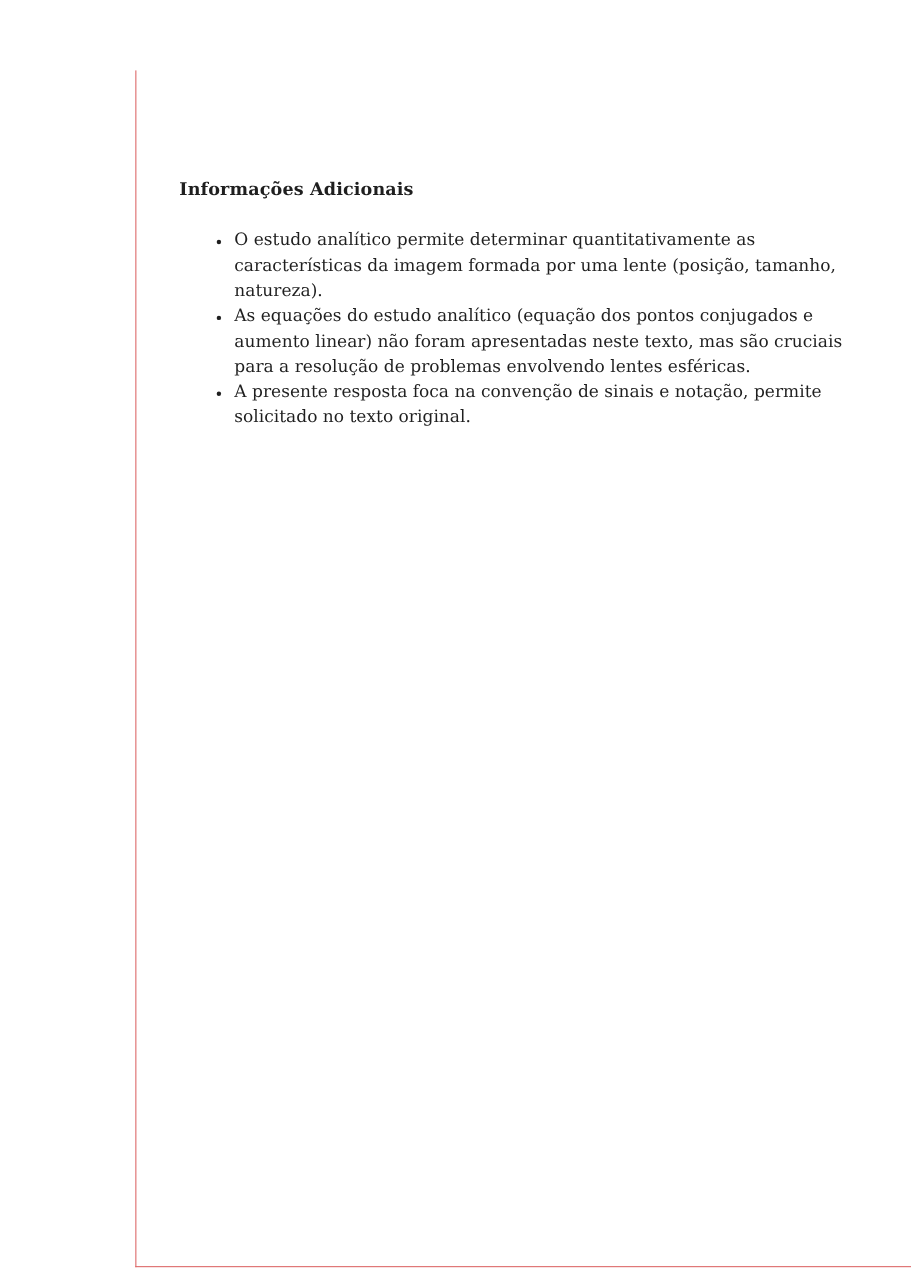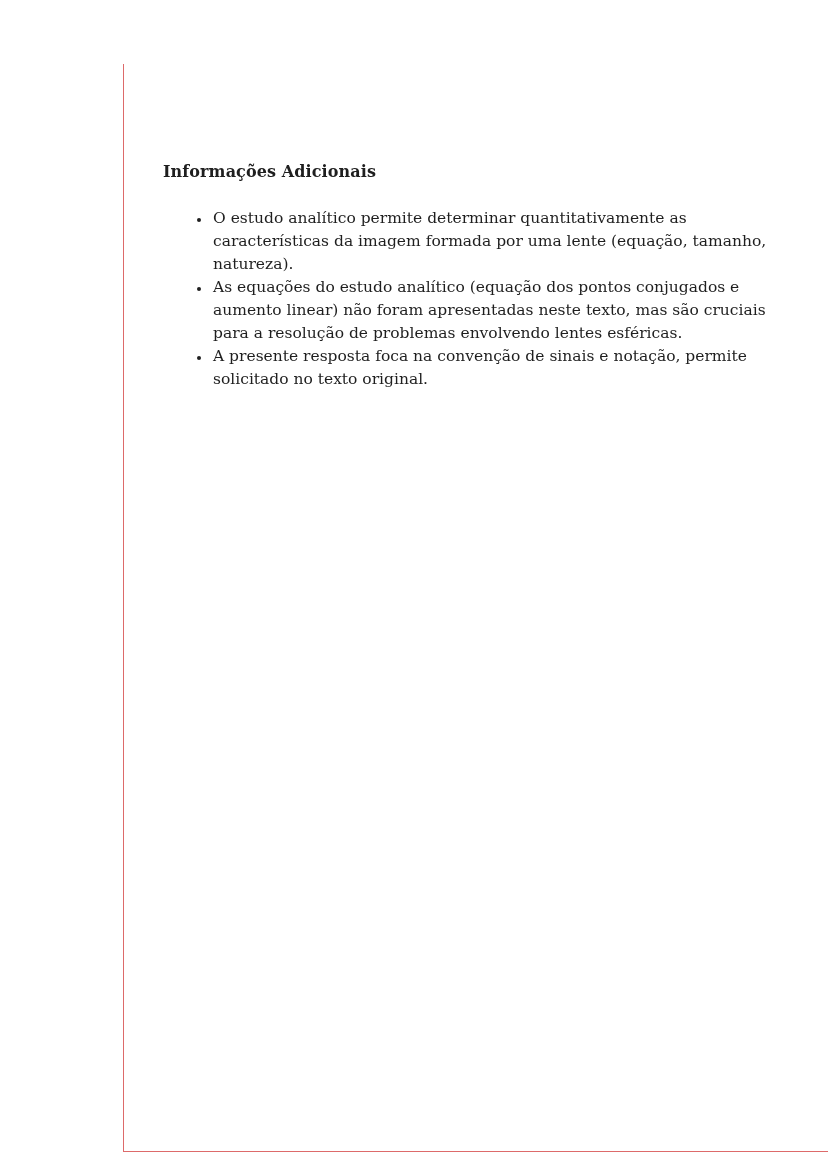--- a/index.html
+++ b/index.html
@@ -66,19 +66,19 @@
     background: var(--footer-bar);
   }
 </style>
 </head>
 <body>
 
 <div class="page">
   <div class="content-frame">
     <h2 class="section-heading">Informações Adicionais</h2>
     <ul class="bullet-list">
-      <li>O estudo analítico permite determinar quantitativamente as características da imagem formada por uma lente (equação, tamanho, natureza).</li>
+      <li>O estudo analítico permite determinar quantitativamente as características da imagem formada por uma lente (posição, tamanho, natureza).</li>
       <li>As equações do estudo analítico (equação dos pontos conjugados e aumento linear) não foram apresentadas neste texto, mas são cruciais para a resolução de problemas envolvendo lentes esféricas.</li>
       <li>A presente resposta foca na convenção de sinais e notação, permite solicitado no texto original.</li>
     </ul>
   </div>
   <div class="footer-bar"></div>
 </div>
 
 </body></html>

